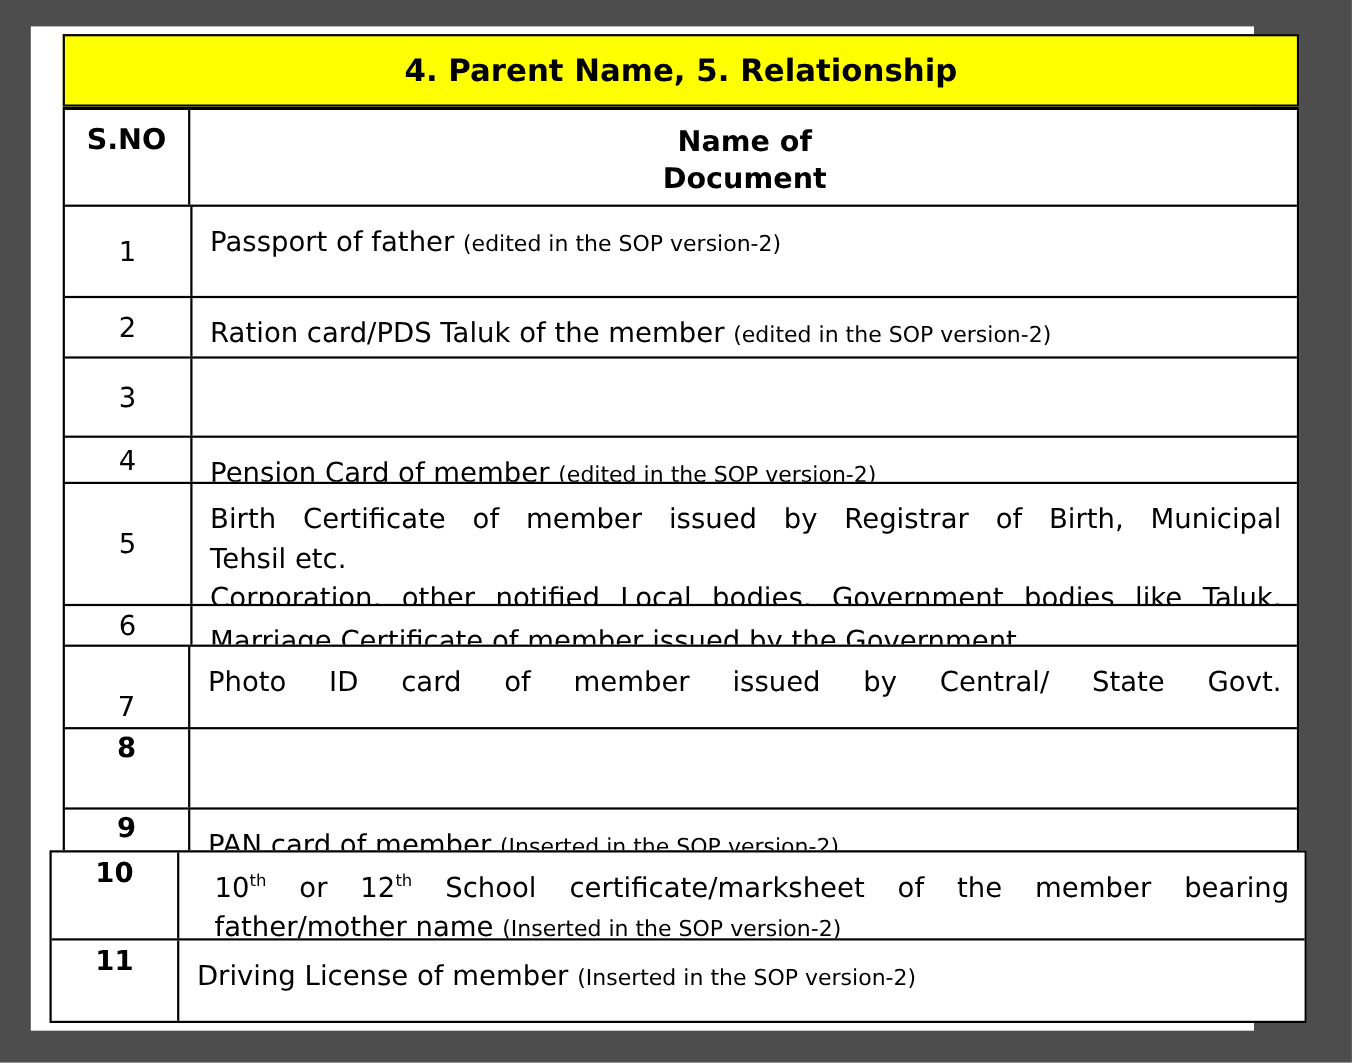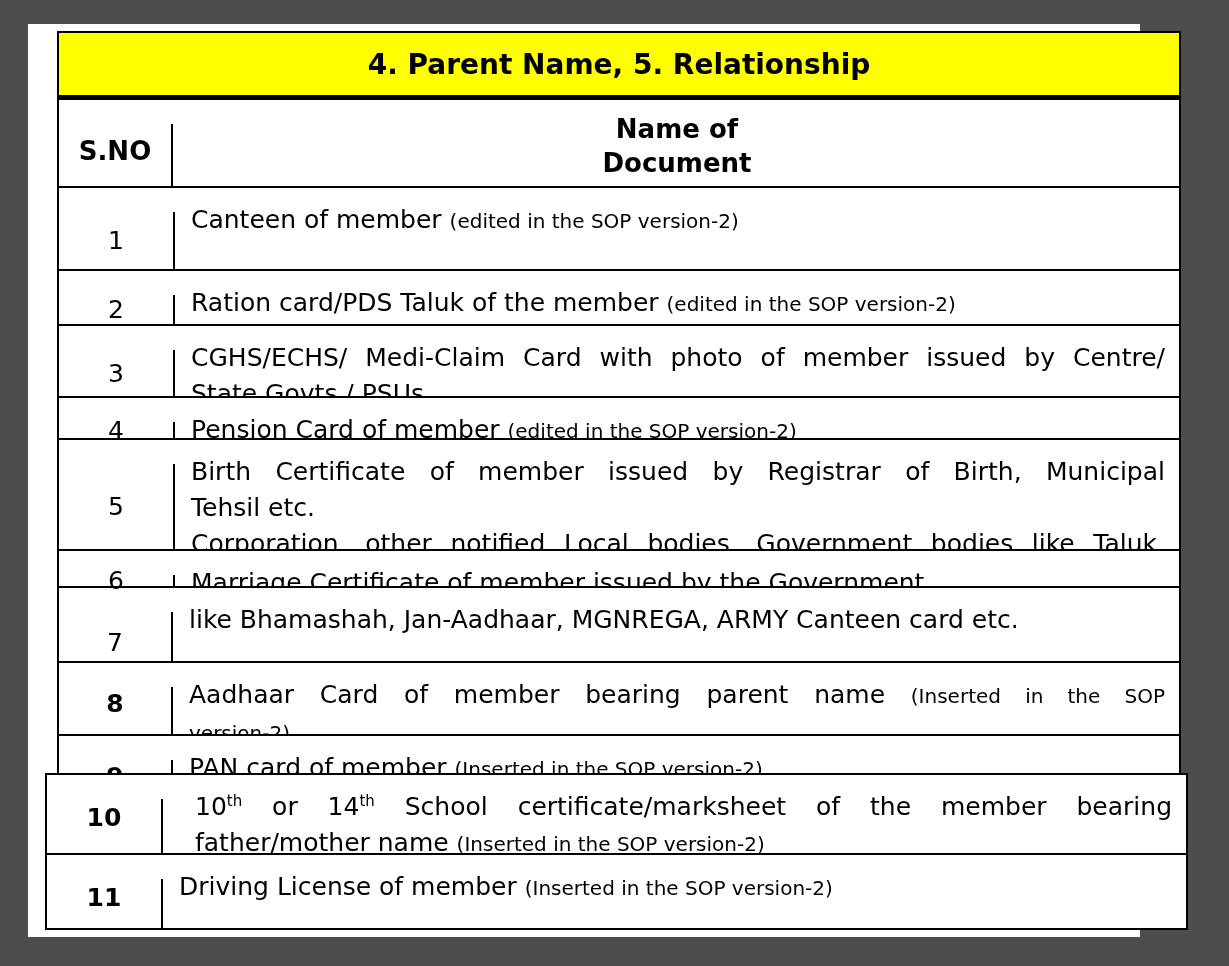--- a/index.html
+++ b/index.html
@@ -40,21 +40,20 @@
     background:#fff;
   }
   .row{display:flex;align-items:stretch;}
   .row + .row{border-top:2px solid #000;}
   .thead{height:86px;border-bottom:2px solid #000;}
   .cell-no{
     width:114px;flex:0 0 114px;
     border-right:2px solid #000;
     display:flex;align-items:center;justify-content:center;
     font-size:25px;
-    margin-top:24px;
   }
   .table-break .cell-no{width:116px;flex:0 0 116px;}
   .cell-no.bold{font-weight:bold;}
   .cell-doc{
     flex:1 1 auto;
     padding:14px 14px 0 16px;
     font-size:25px;
     overflow:hidden;
   }
   .line{line-height:36px;}
@@ -101,35 +100,31 @@
         <div class="cell-no th">S.NO</div>
         <div class="cell-doc doc-header th">
           <div>Name of</div>
           <div>Document</div>
         </div>
       </div>
       <div id="rows-main">
           <div class="row">
             <div class="cell-no">1</div>
             <div class="cell-doc">
-              <div class="line"><span>Canteen of member </span><span class="small">(edited in the SOP version-2)</span></div>
+              <div class="line"><span>Passport of father </span><span class="small">(edited in the SOP version-2)</span></div>
             </div>
           </div>
           <div class="row">
             <div class="cell-no">2</div>
             <div class="cell-doc">
               <div class="line"><span>Ration card/PDS Taluk of the member </span><span class="small">(edited in the SOP version-2)</span></div>
             </div>
           </div>
           <div class="row">
             <div class="cell-no">3</div>
-            <div class="cell-doc">
-              <div class="line justify"><span>CGHS/ECHS/ Medi-Claim Card with photo of member issued by Centre/</span></div>
-              <div class="line"><span>State Govts./ PSUs.</span></div>
-            </div>
           </div>
           <div class="row">
             <div class="cell-no">4</div>
             <div class="cell-doc">
               <div class="line"><span>Pension Card of member </span><span class="small">(edited in the SOP version-2)</span></div>
             </div>
           </div>
           <div class="row">
             <div class="cell-no">5</div>
             <div class="cell-doc">
@@ -140,44 +135,40 @@
           </div>
           <div class="row">
             <div class="cell-no">6</div>
             <div class="cell-doc">
               <div class="line"><span>Marriage Certificate of member issued by the Government</span></div>
             </div>
           </div>
           <div class="row">
             <div class="cell-no">7</div>
             <div class="cell-doc">
-              <div class="line"><span>like Bhamashah, Jan-Aadhaar, MGNREGA, ARMY Canteen card etc.</span></div>
+              <div class="line justify"><span>Photo ID card&nbsp;of&nbsp;member&nbsp;issued by&nbsp;Central/&nbsp;State Govt.</span></div>
             </div>
           </div>
           <div class="row">
             <div class="cell-no bold">8</div>
-            <div class="cell-doc">
-              <div class="line justify"><span>Aadhaar Card of member bearing parent name </span><span class="small">(Inserted in the SOP</span></div>
-              <div class="line"><span class="small">version-2)</span></div>
-            </div>
           </div>
           <div class="row">
             <div class="cell-no bold">9</div>
             <div class="cell-doc">
               <div class="line"><span>PAN card of member </span><span class="small">(Inserted in the SOP version-2)</span></div>
             </div>
           </div>
         </div>
     </div>
 
     <div class="table-break" id="rows-break">
         <div class="row">
           <div class="cell-no bold">10</div>
           <div class="cell-doc">
-            <div class="line justify"><span>10</span><sup>th</sup><span> or 14</span><sup>th</sup><span> School certificate/marksheet of the member bearing</span></div>
+            <div class="line justify"><span>10</span><sup>th</sup><span> or 12</span><sup>th</sup><span> School certificate/marksheet of the member bearing</span></div>
             <div class="line"><span>father/mother name </span><span class="small">(Inserted in the SOP version-2)</span></div>
           </div>
         </div>
         <div class="row">
           <div class="cell-no bold">11</div>
           <div class="cell-doc">
             <div class="line"><span>Driving License of member </span><span class="small">(Inserted in the SOP version-2)</span></div>
           </div>
         </div>
       </div>

